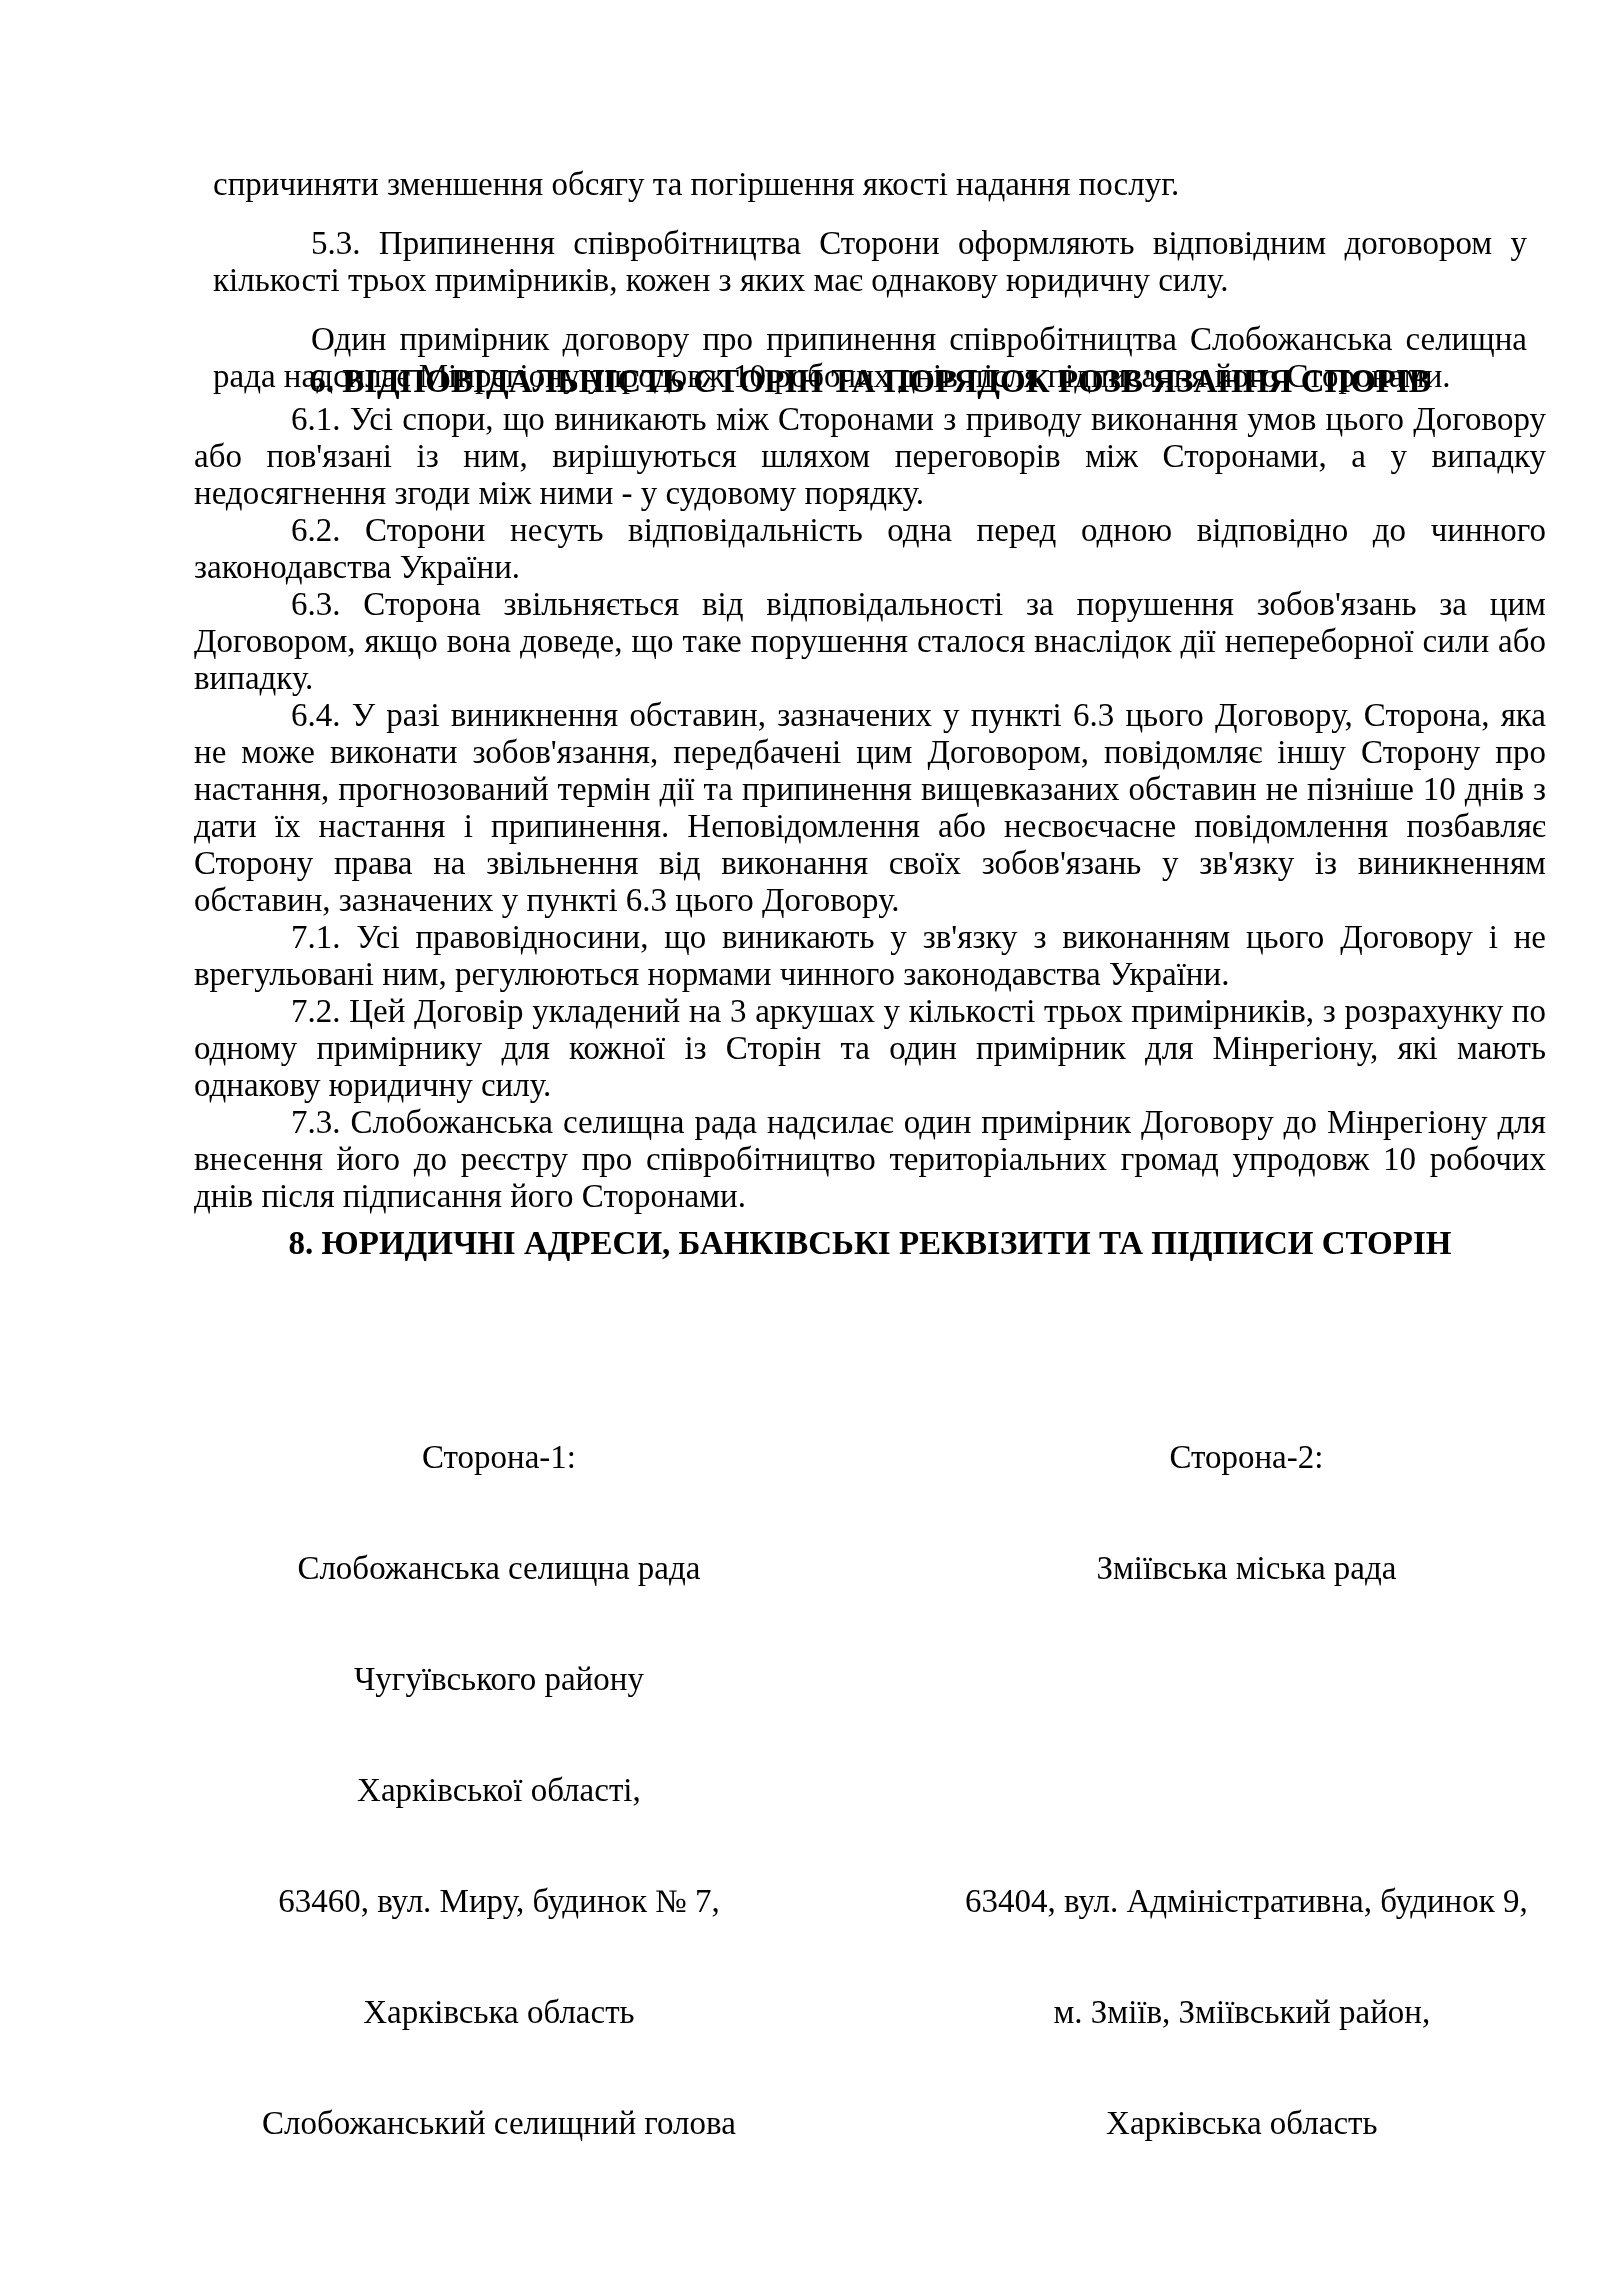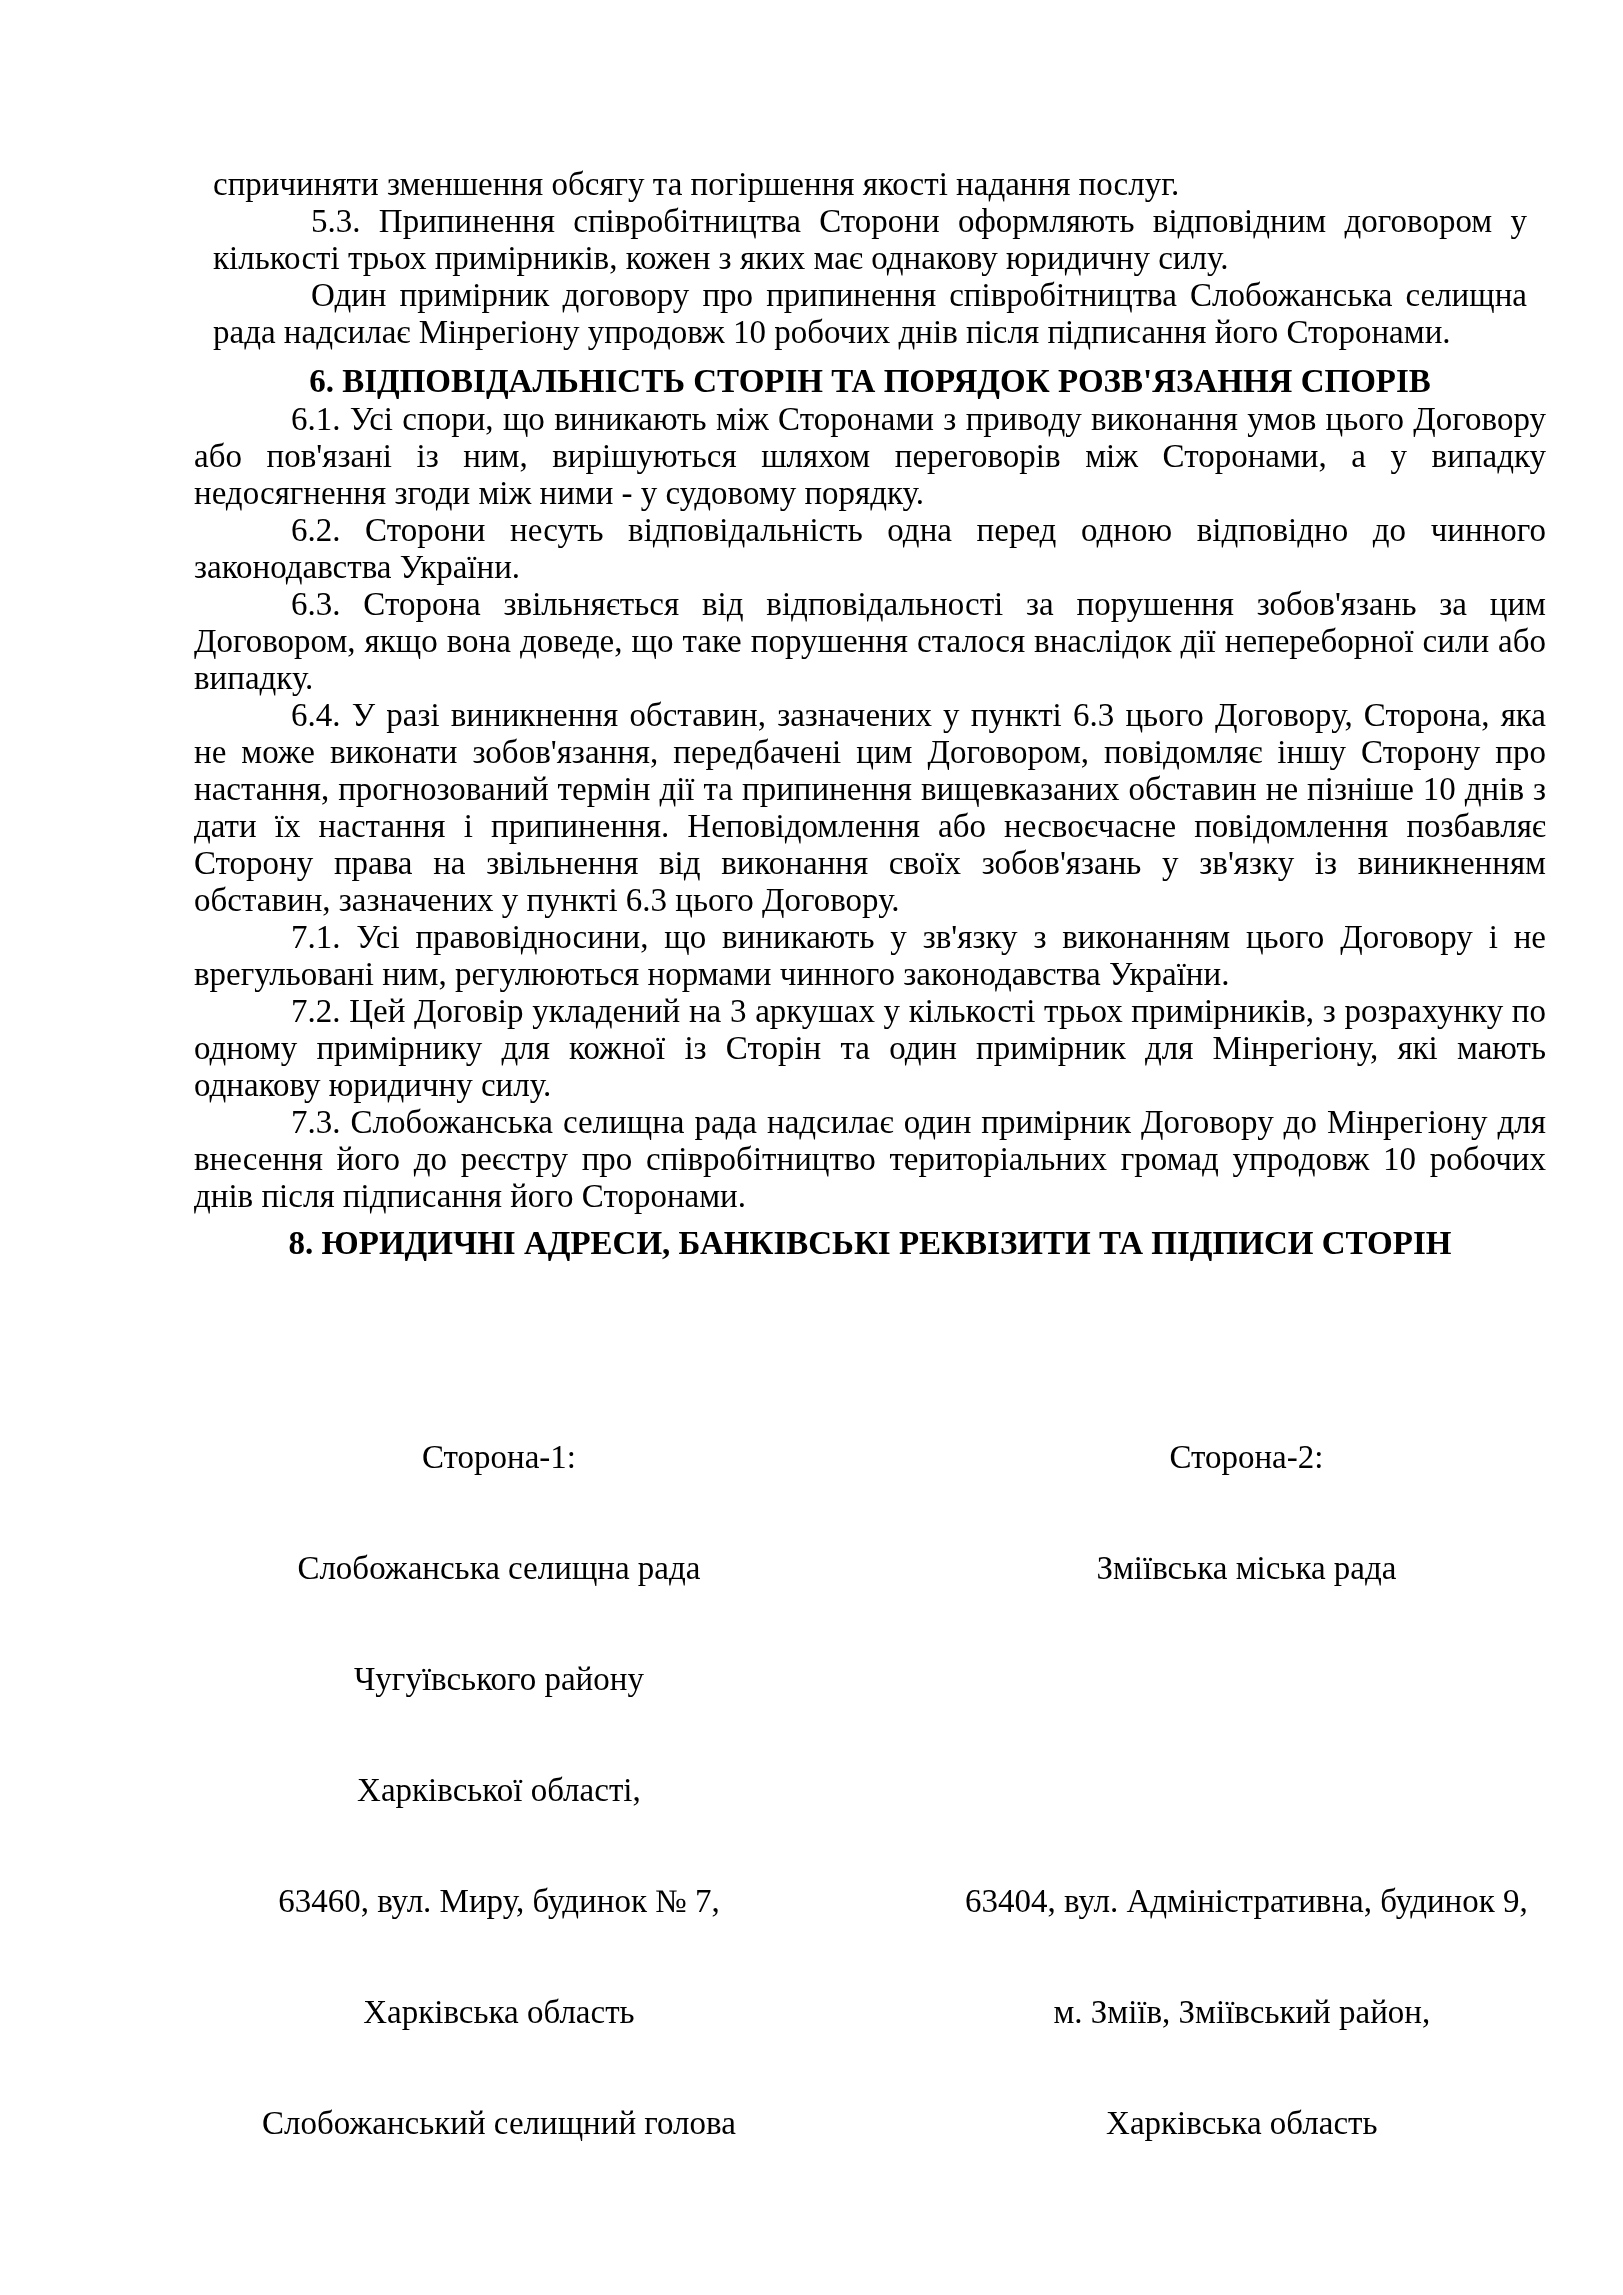--- a/index.html
+++ b/index.html
@@ -35,21 +35,21 @@
       position: absolute;
       left: 194px;
       top: 358px;
       width: 1352px;
     }
     p {
       margin: 0;
       text-align: justify;
       text-align-last: left;
     }
-    .indent5 { text-indent: 98px; }
+    .indent5 { text-indent: 98px; margin-top: 22px; }
     .indent { text-indent: 97px; }
     h2 {
       margin: 0;
       font-size: 33px;
       line-height: 37px;
       font-weight: bold;
       text-align: center;
     }
     .h6 { margin-top: 5.2px; margin-bottom: 1.3px; }
     .h7 { margin-top: 9.2px; margin-bottom: 1.3px; }

